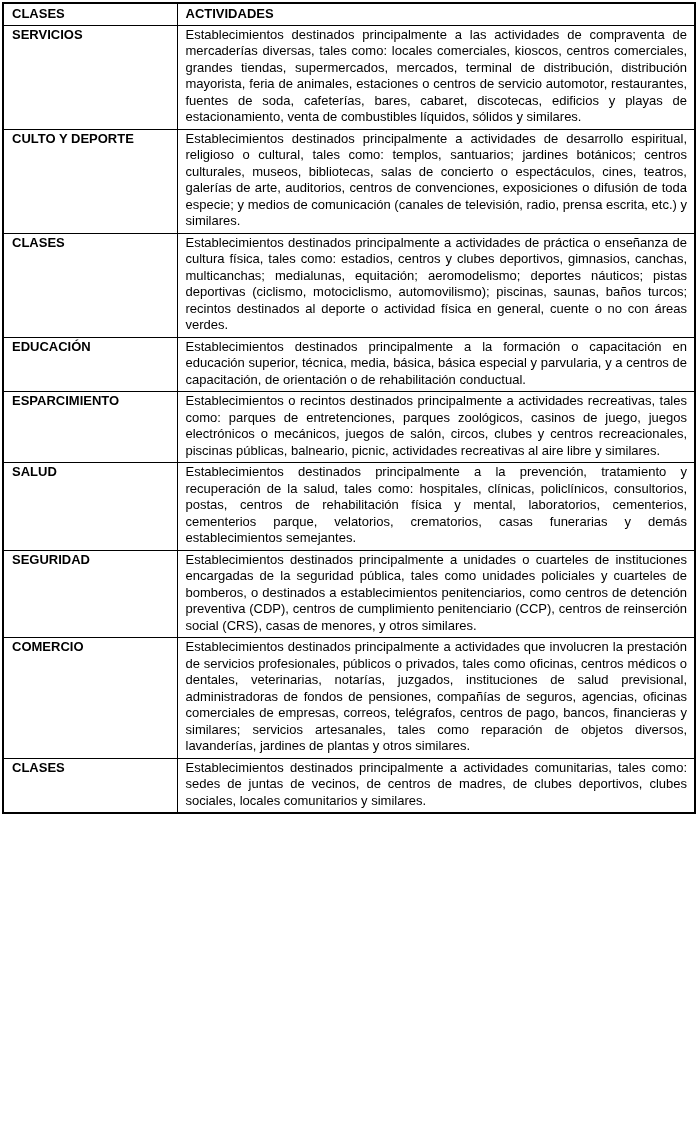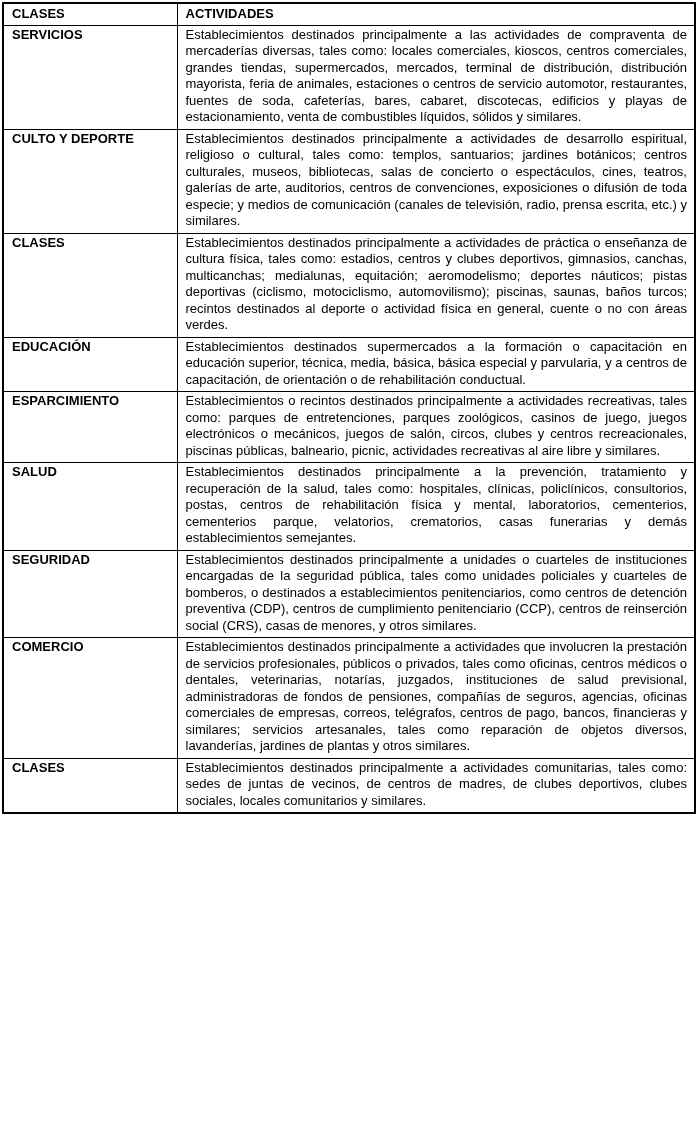--- a/index.html
+++ b/index.html
@@ -63,21 +63,21 @@
       <tr>
         <td class="clase">CULTO Y DEPORTE</td>
         <td class="actividad">Establecimientos destinados principalmente a actividades de desarrollo espiritual, religioso o cultural, tales como: templos, santuarios; jardines botánicos; centros culturales, museos, bibliotecas, salas de concierto o espectáculos, cines, teatros, galerías de arte, auditorios, centros de convenciones, exposiciones o difusión de toda especie; y medios de comunicación (canales de televisión, radio, prensa escrita, etc.) y similares.</td>
       </tr>
       <tr>
         <td class="clase">CLASES</td>
         <td class="actividad">Establecimientos destinados principalmente a actividades de práctica o enseñanza de cultura física, tales como: estadios, centros y clubes deportivos, gimnasios, canchas, multicanchas; medialunas, equitación; aeromodelismo; deportes náuticos; pistas deportivas (ciclismo, motociclismo, automovilismo); piscinas, saunas, baños turcos; recintos destinados al deporte o actividad física en general, cuente o no con áreas verdes.</td>
       </tr>
       <tr>
         <td class="clase">EDUCACIÓN</td>
-        <td class="actividad">Establecimientos destinados supermercados a la formación o capacitación en educación superior, técnica, media, básica, básica especial y parvularia, y a centros de capacitación, de orientación o de rehabilitación conductual.</td>
+        <td class="actividad">Establecimientos destinados principalmente a la formación o capacitación en educación superior, técnica, media, básica, básica especial y parvularia, y a centros de capacitación, de orientación o de rehabilitación conductual.</td>
       </tr>
       <tr>
         <td class="clase">ESPARCIMIENTO</td>
         <td class="actividad">Establecimientos o recintos destinados principalmente a actividades recreativas, tales como: parques de entretenciones, parques zoológicos, casinos de juego, juegos electrónicos o mecánicos, juegos de salón, circos, clubes y centros recreacionales, piscinas públicas, balneario, picnic, actividades recreativas al aire libre y similares.</td>
       </tr>
       <tr>
         <td class="clase">SALUD</td>
         <td class="actividad">Establecimientos destinados principalmente a la prevención, tratamiento y recuperación de la salud, tales como: hospitales, clínicas, policlínicos, consultorios, postas, centros de rehabilitación física y mental, laboratorios, cementerios, cementerios parque, velatorios, crematorios, casas funerarias y demás establecimientos semejantes.</td>
       </tr>
       <tr>

